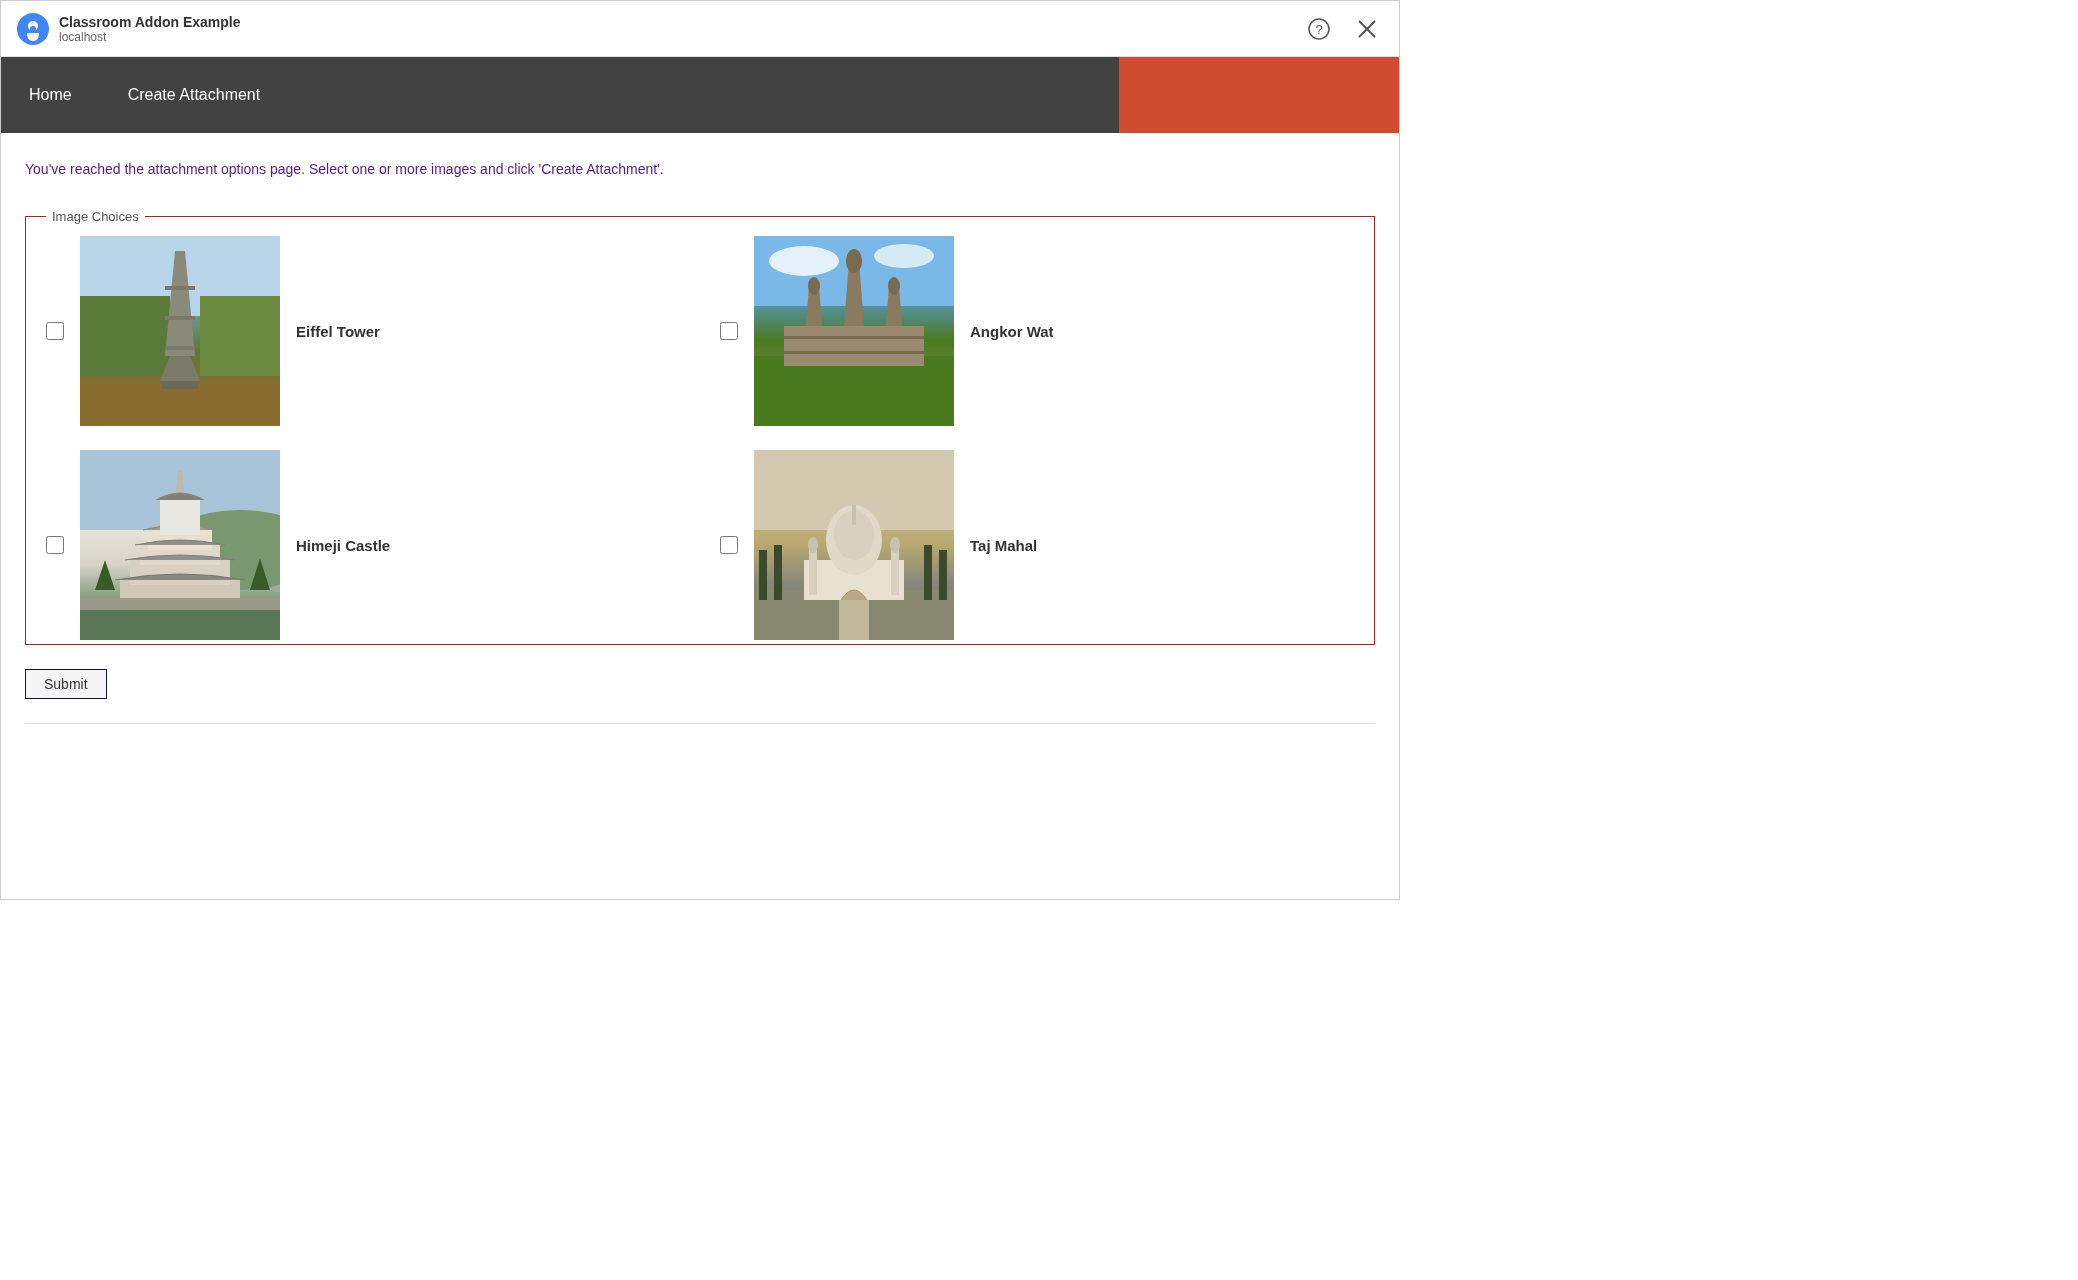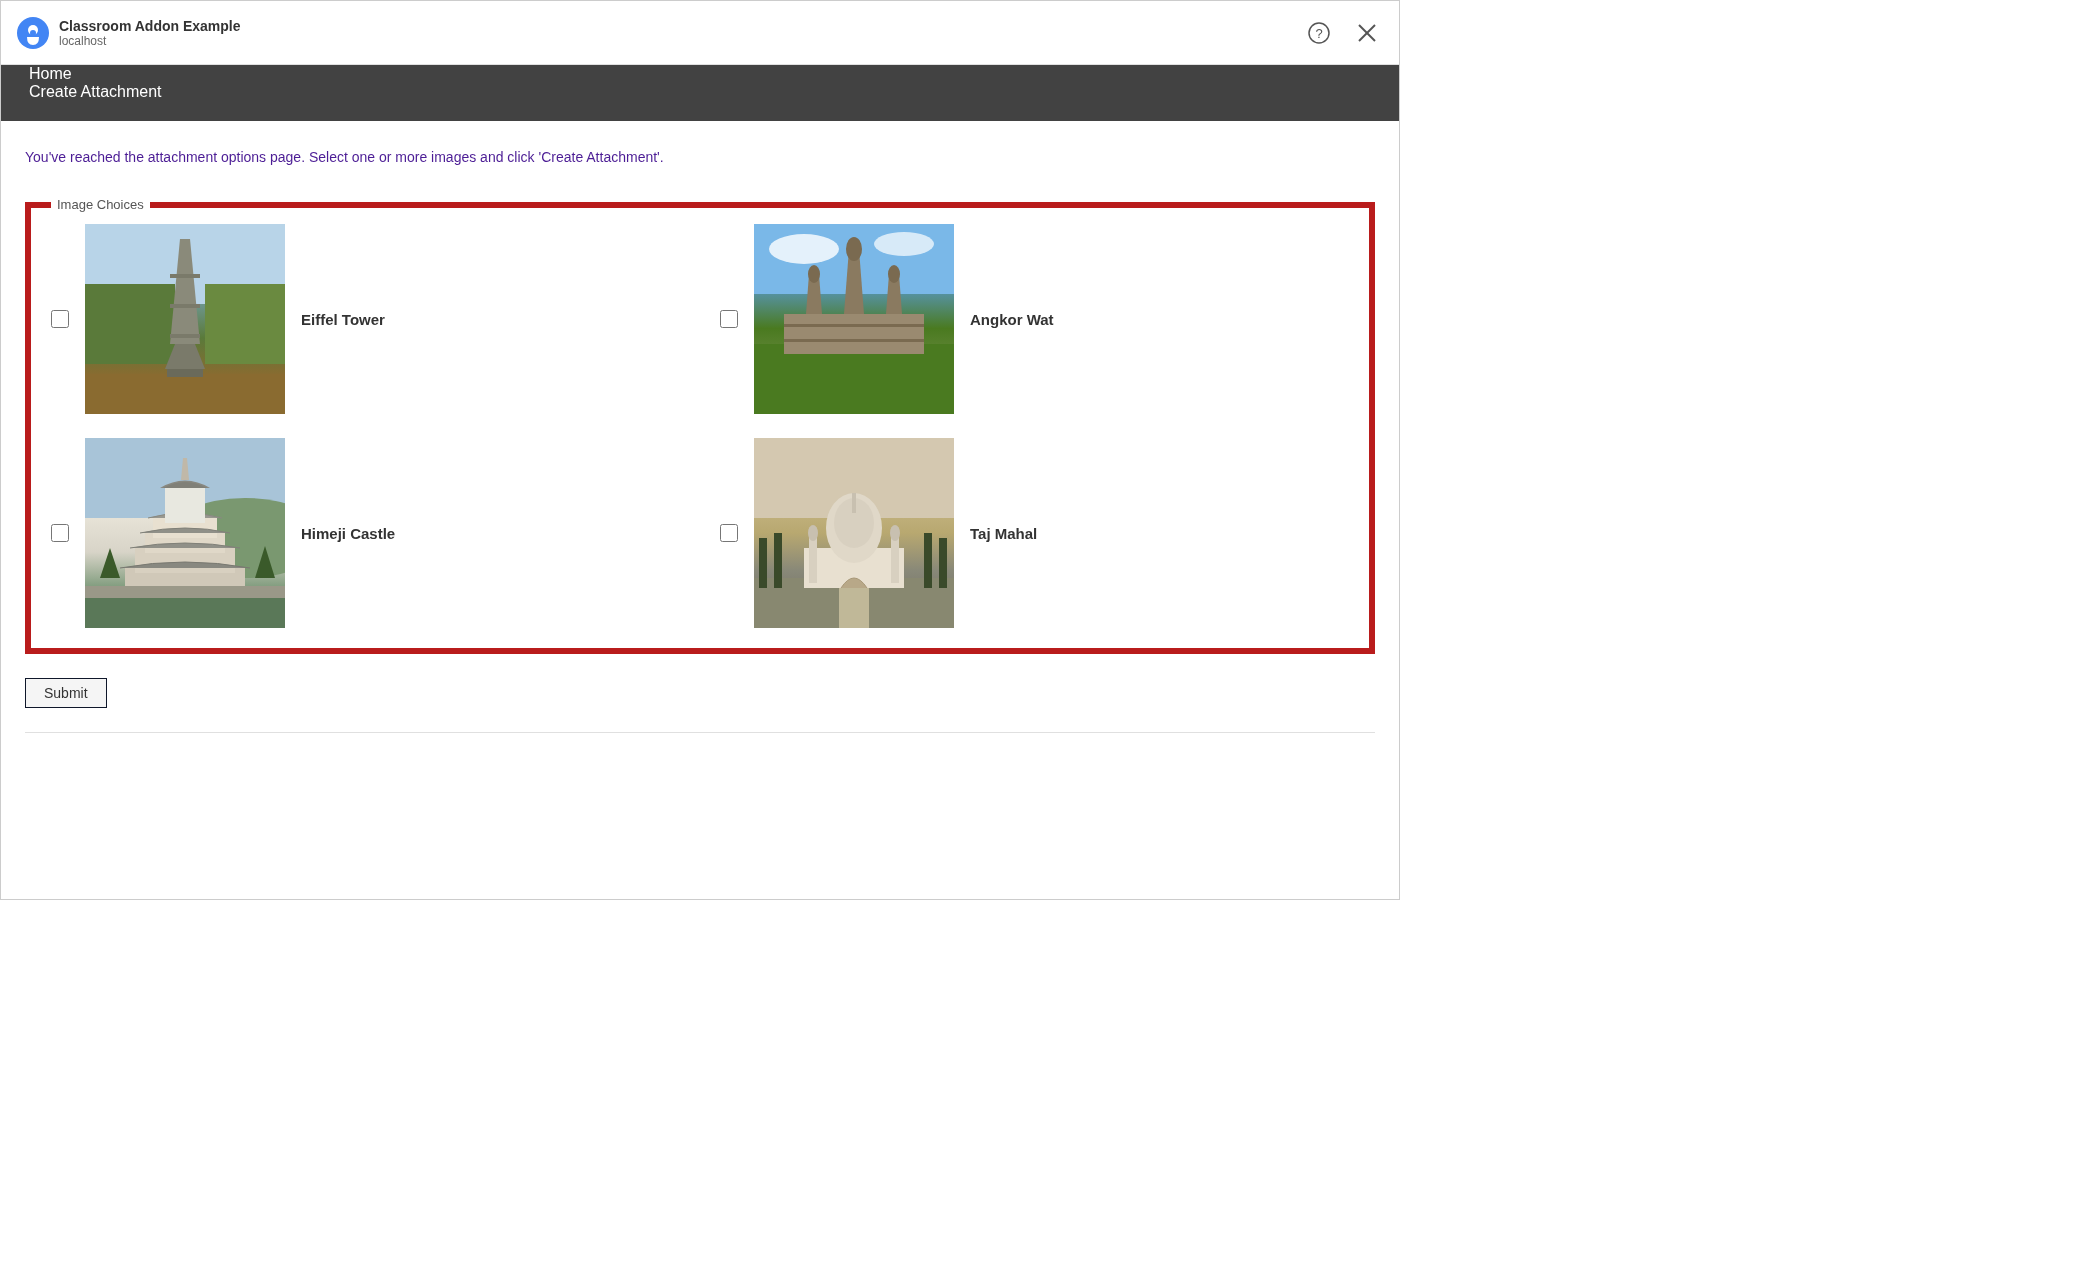--- a/index.html
+++ b/index.html
@@ -14,21 +14,21 @@
     }
 
     
     .title-bar {
       display: flex;
       align-items: center;
       justify-content: space-between;
       padding: 8px 16px;
       background: #fff;
       border-bottom: 1px solid #e0e0e0;
-      height: 64px;
+      height: 56px;
     }
     .title-bar-left {
       display: flex;
       align-items: center;
       gap: 10px;
     }
     .title-text {
       display: flex;
       flex-direction: column;
     }
@@ -57,22 +57,21 @@
       display: flex;
       align-items: center;
       justify-content: center;
     }
 
     
     .nav-bar {
       display: flex;
       align-items: stretch;
       background: #424242;
-      height: 56px;
-      flex-direction: column;
+      height: 76px;
     }
     .nav-item {
       display: flex;
       align-items: center;
       padding: 0 28px;
       color: #fff;
       font-size: 16px;
       cursor: pointer;
       text-decoration: none;
     }
@@ -95,22 +94,22 @@
     }
 
     .page-description {
       font-size: 14px;
       color: #4c1d95;
       margin-bottom: 32px;
     }
 
     
     .image-choices-fieldset {
-      border: 6px solid #b91c1c;
-      padding: 12px 20px 20px 20px;
+      border: 1px solid #b91c1c;
+      padding: 12px 20px 4px 20px;
       margin-bottom: 24px;
     }
     .image-choices-legend {
       font-size: 13px;
       color: #555;
       padding: 0 6px;
     }
 
     .image-grid {
       display: grid;

